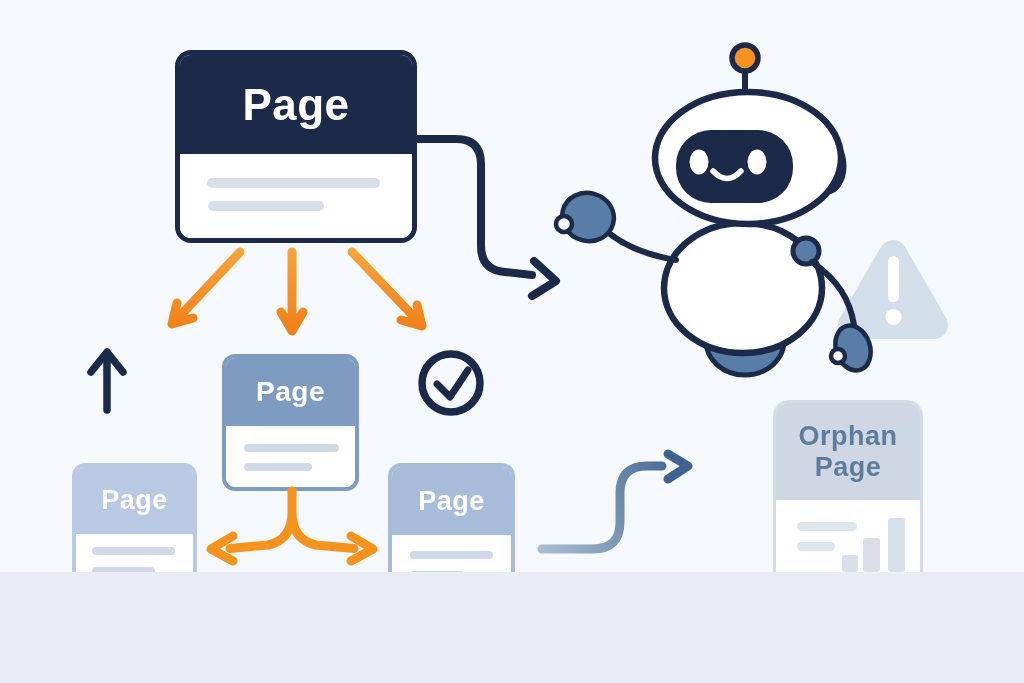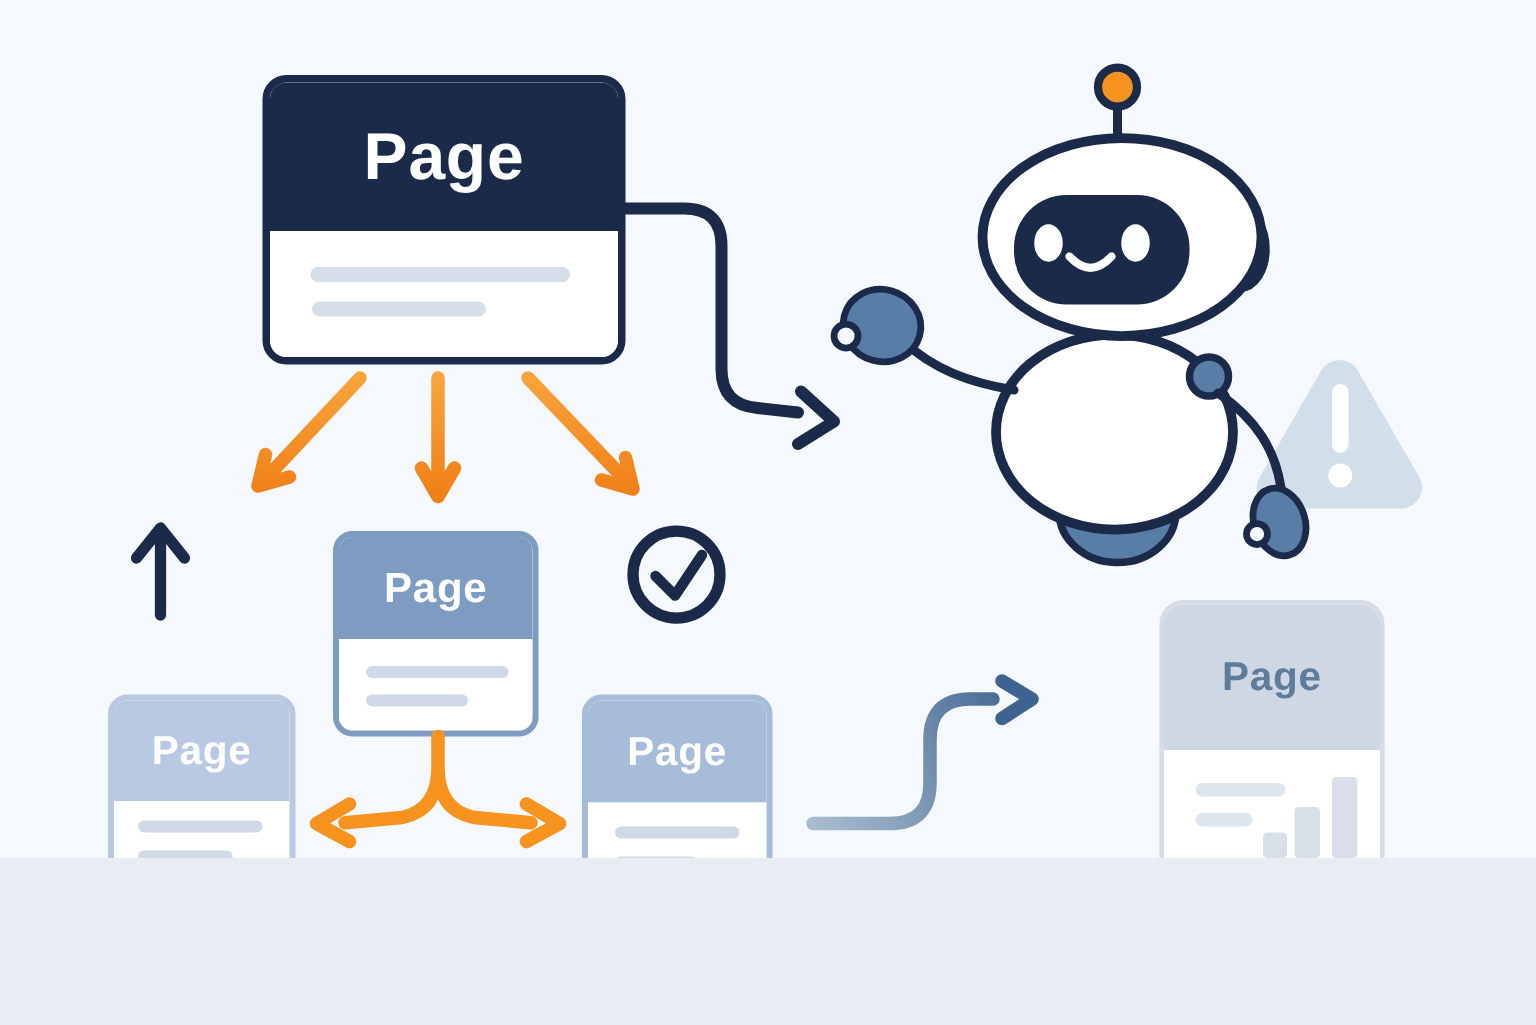--- a/index.html
+++ b/index.html
@@ -84,20 +84,21 @@
       <span>Page</span>
     </div>
     <div class="card-body">
       <div class="ph-line l1"></div>
       <div class="ph-line l2"></div>
     </div>
   </div>
 
   <div class="card" id="card-orphan">
     <div class="card-header">
+      <span>Orphan</span>
       <span>Page</span>
     </div>
     <div class="card-body">
       <div class="ph-line l1"></div>
       <div class="ph-line l2"></div>
       <div>
         <div class="bar b1"></div>
         <div class="bar b2"></div>
         <div class="bar b3"></div>
       </div>

